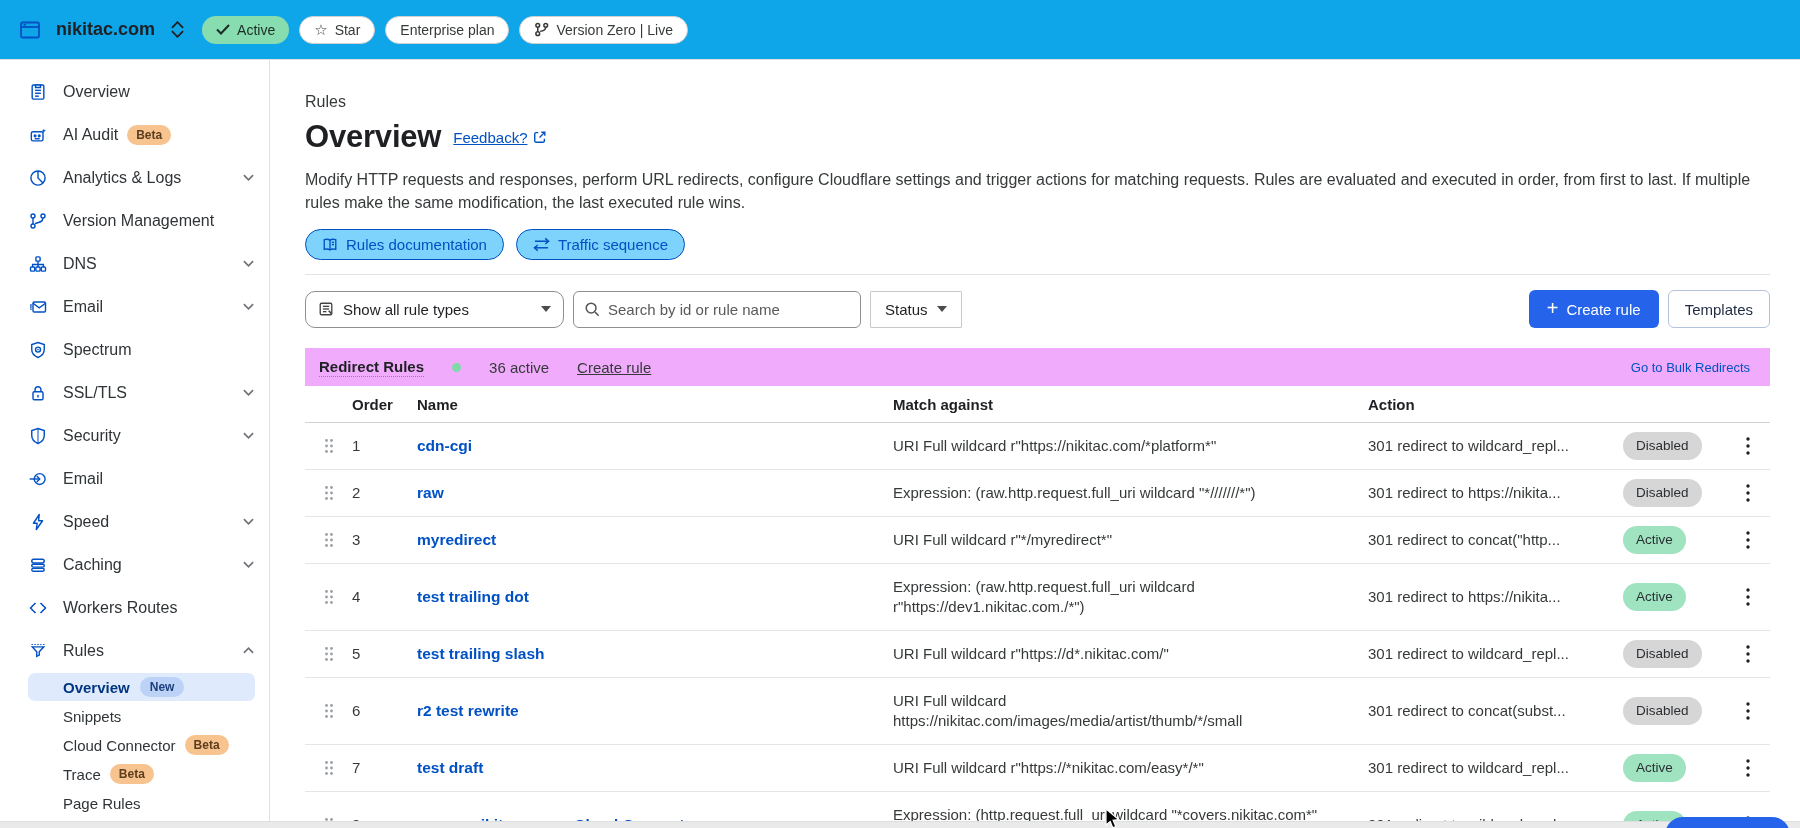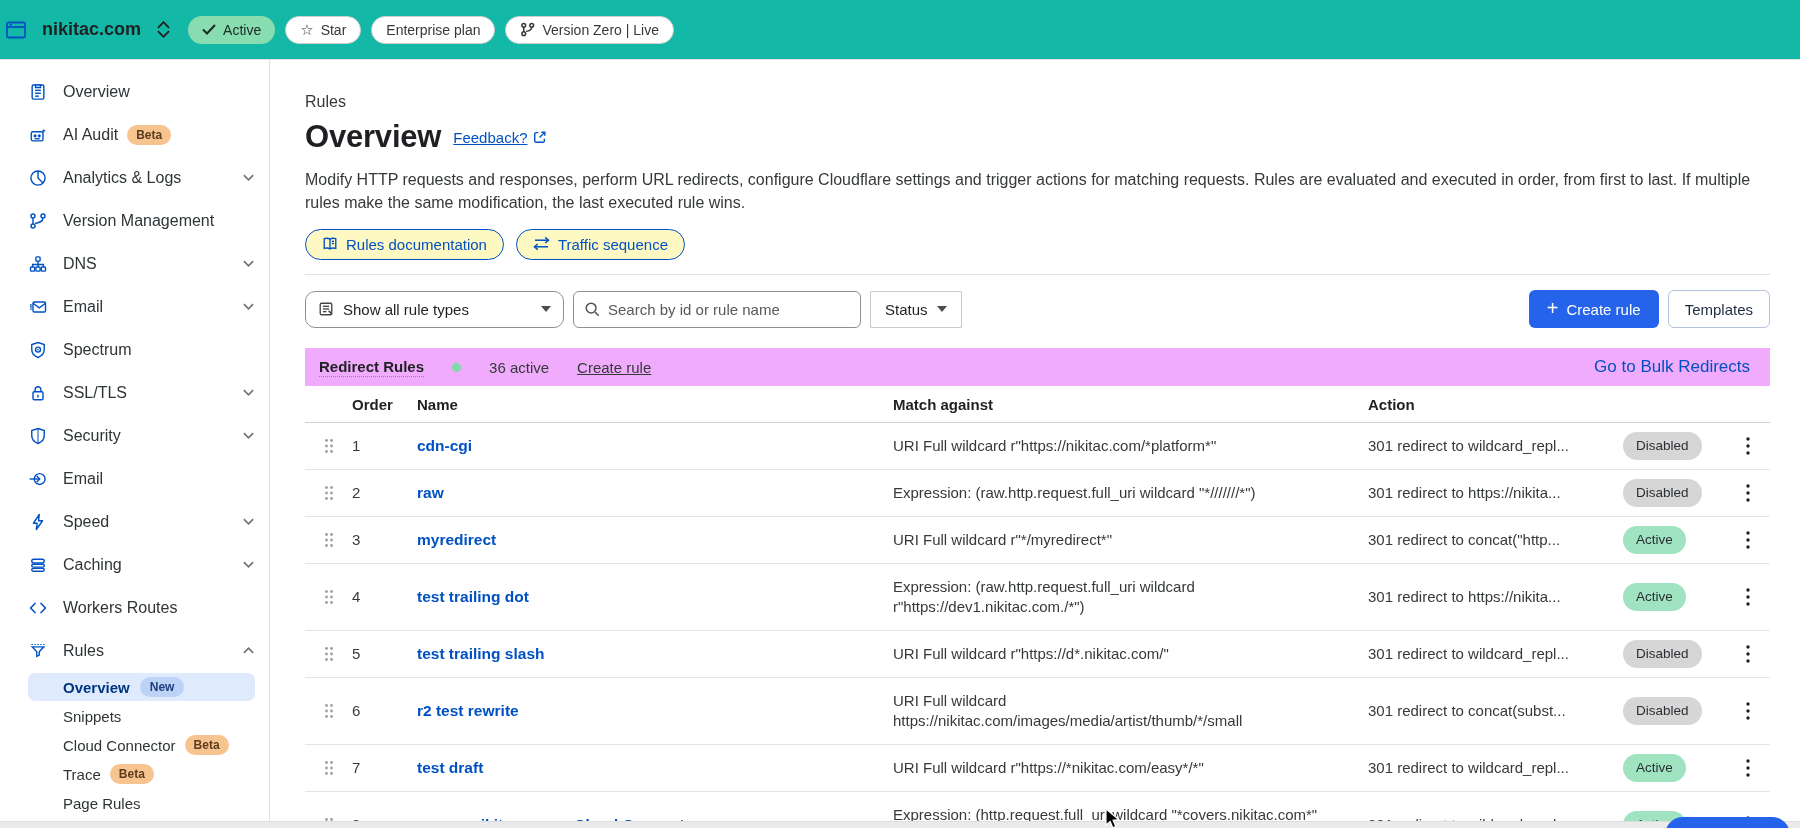--- a/index.html
+++ b/index.html
@@ -6,22 +6,22 @@
   html,body { width:1800px; height:828px; }
   body{
     font-family:"Liberation Sans","DejaVu Sans",sans-serif;
     color:#36393a; background:#fff; overflow:hidden; position:relative;
     --accent:#0051c3; --primary-button:#2563eb;
   }
   .app{ position:absolute; inset:0; overflow:hidden; background:#fff; }
 
   
   .topbar{
-    position:absolute; top:0; left:0; right:0; height:60px; background:#14b8a6;
-    border-bottom:1px solid #e0e0e0; display:flex; align-items:center; gap:10px; padding:0 4px;
+    position:absolute; top:0; left:0; right:0; height:60px; background:#0ea5e9;
+    border-bottom:1px solid #e0e0e0; display:flex; align-items:center; gap:10px; padding:0 18px;
   }
   .topbar .domain{ font-size:18px; font-weight:700; color:#1f2023; margin-left:4px; }
   .switcher{ display:flex; flex-direction:column; align-items:center; gap:1px; margin:0 8px 0 6px; cursor:pointer; color:#1f2023;}
   .badge-active{
     display:inline-flex; align-items:center; gap:7px; background:var(--active-badge-bg,#87dcb0);
     color:#1c2b24; font-size:14px; padding:6px 14px; border-radius:999px;
   }
   .tb-pill{
     display:inline-flex; align-items:center; gap:7px; background:#fff; border:1px solid #cfcfcf;
     color:#36393a; font-size:14px; padding:5px 14px; border-radius:999px; cursor:pointer;
@@ -57,22 +57,22 @@
   .main{ position:absolute; top:60px; left:270px; right:0; bottom:0; padding:33px 30px 0 35px; overflow:hidden; }
   .breadcrumb{ font-size:16px; color:#36393a; }
   .title-row{ display:flex; align-items:center; margin-top:8px; }
   .page-title{ font-size:31px; font-weight:700; color:#1f2023; letter-spacing:-.2px; }
   .feedback{ margin-left:12px; display:flex; align-items:center; gap:6px; }
   .feedback a{ color:var(--accent,#0051c3); font-size:15px; }
   .feedback .ext{ color:var(--accent,#0051c3); display:flex; }
   .desc{ margin-top:13px; font-size:16px; line-height:1.45; color:#36393a; max-width:1480px; }
   .btn-row{ display:flex; gap:12px; margin-top:15px; }
   .outline-pill{
-    display:inline-flex; gap:8px; border:1px solid var(--accent,#0051c3);
-    color:var(--accent,#0051c3); background:#fef9c3; font-size:15px; padding:6px 16px; border-radius:999px; cursor:pointer;
+    display:inline-flex; align-items:center; gap:8px; border:1px solid var(--accent,#0051c3);
+    color:var(--accent,#0051c3); background:#7dd3fc; font-size:15px; padding:6px 16px; border-radius:999px; cursor:pointer;
   }
   .divider{ border:none; border-top:1px solid #e3e3e3; margin-top:14px; }
 
   .filter-row{ display:flex; align-items:center; gap:9px; margin-top:15px; }
   .select-box{
     width:259px; height:37px; border:1px solid #8f8f8f; border-radius:10px; background:#fff;
     display:flex; align-items:center; gap:9px; padding:0 12px; font-size:15px; color:#1f2023; cursor:pointer;
   }
   .select-box .caret{ margin-left:auto; }
   .search-wrap{ position:relative; width:288px; }
@@ -100,21 +100,21 @@
 
   
   .section{ margin-top:20px; }
   .band{
     height:38px; background:#f0abfc; display:flex; align-items:center; padding:0 20px 0 14px; gap:28px;
   }
   .band .sec-title{ font-size:15px; font-weight:700; color:#1f2023; border-bottom:1px dotted #8a8a8a; padding-bottom:1px; }
   .band .dot{ width:9px; height:9px; border-radius:50%; background:var(--green-dot,#7fd9a8); }
   .band .count{ font-size:15px; color:#36393a; }
   .band .create-link{ font-size:15px; color:#36393a; text-decoration:underline; cursor:pointer; }
-  .band .bulk-link{ margin-left:auto; font-size:17px; color:var(--accent,#0051c3); cursor:pointer;text-align:right; }
+  .band .bulk-link{ margin-left:auto; font-size:13px; color:var(--accent,#0051c3); cursor:pointer;text-align:right; }
 
   .tgrid{ display:grid; grid-template-columns:47px 65px 476px 475px 255px 102px 1fr; align-items:center; }
   .thead{ height:37px; border-bottom:1px solid #d2d2d2; }
   .thead .th{ font-size:15px; font-weight:700; color:#1f2023; }
   .trow{ border-bottom:1px solid #e5e5e5; }
   .cell{ padding:13px 18px 13px 0; font-size:15px; line-height:20px; color:#36393a; }
   .cell.handle{ padding:13px 0; display:flex; justify-content:center; color:#9aa0a6; cursor:grab; }
   .cell.order{ padding-left:0; }
   .cell.name a{ color:var(--accent,#0051c3); font-weight:700; font-size:15.5px; text-decoration:none; cursor:pointer; }
   .cell.match{ white-space:pre-line; }

